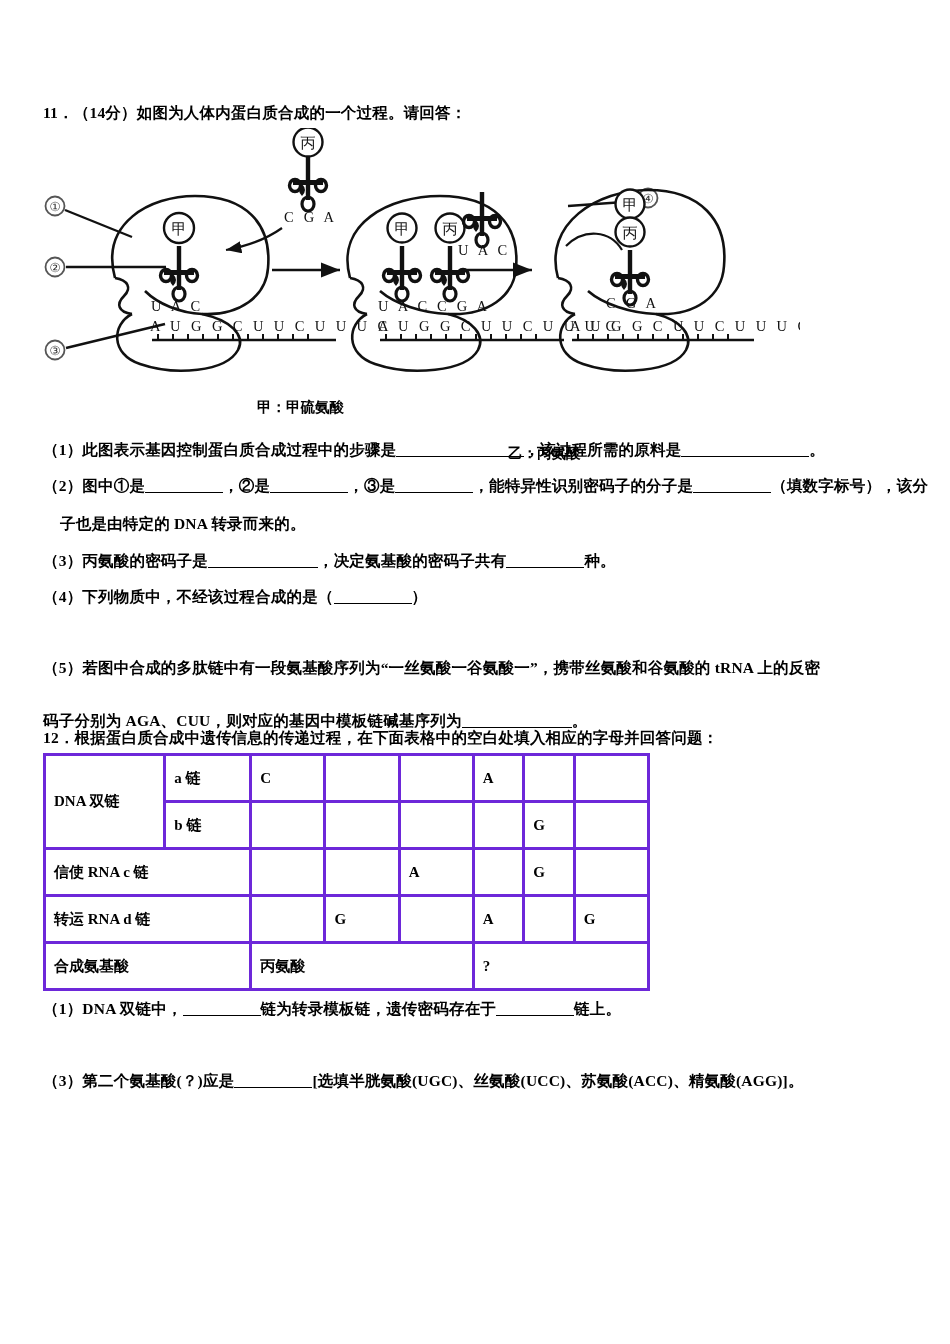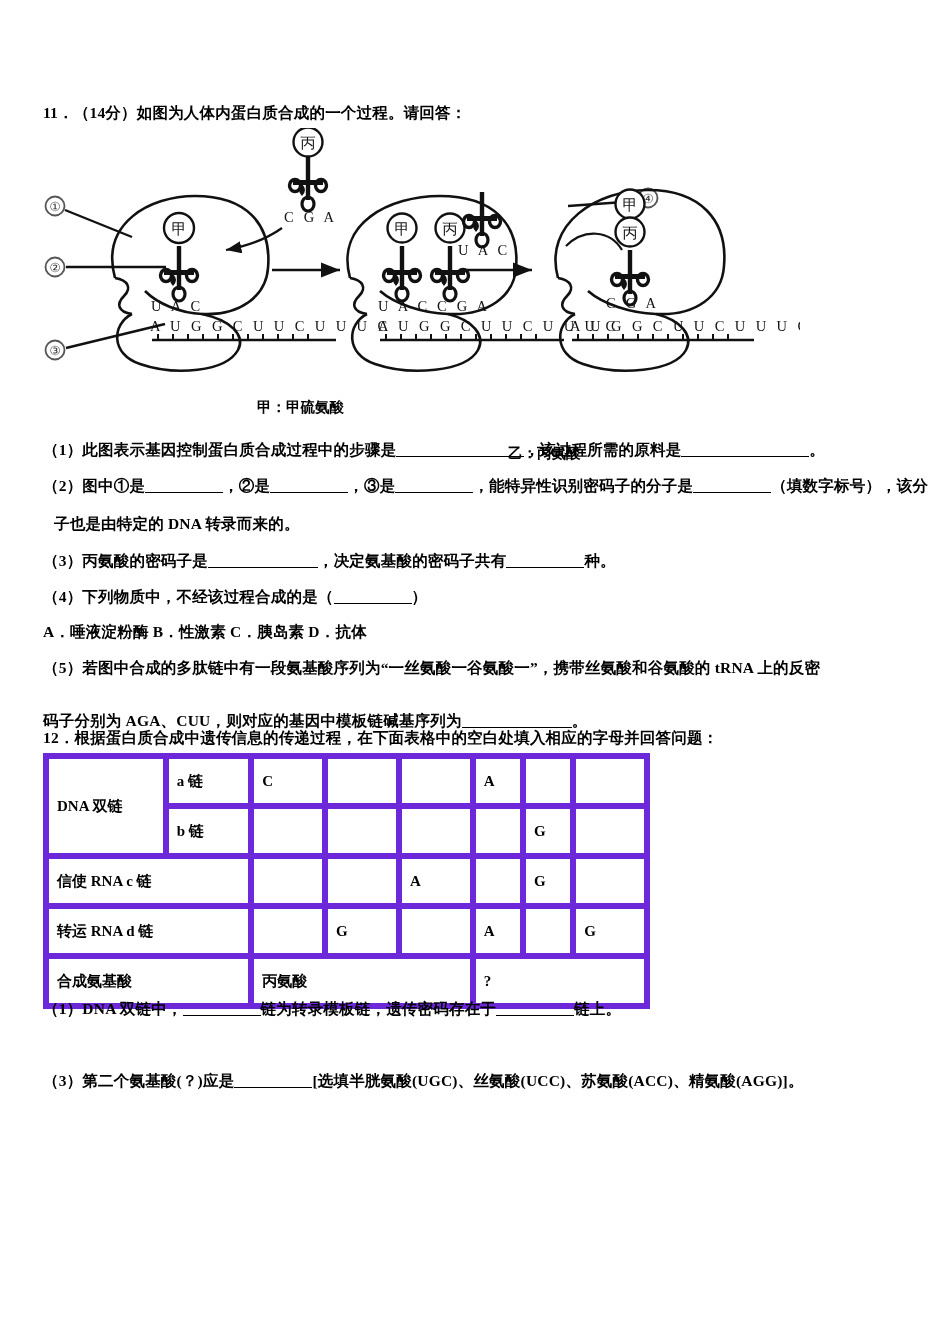--- a/index.html
+++ b/index.html
@@ -57,21 +57,21 @@
     position: absolute;
     left: 43px;
     top: 753px;
     width: 607px;
     border-collapse: collapse;
     table-layout: fixed;
     font-size: 15px;
     font-weight: 700;
   }
   #genetic-table td {
-    border: 6px solid #6d28d9;
+    border: 3px solid #6d28d9;
     height: 38px;
     padding: 3px 8px;
     vertical-align: middle;
     font-family: "Liberation Serif", serif;
   }
   #genetic-table td.hdr { font-weight: 700; }
   #genetic-table td.base { text-align: left; }
   .c-rowlabel { width: 112px; }
   .c-strand   { width: 80px; }
   .c-b        { width: 69px; }
@@ -266,31 +266,30 @@
   <div class="cap" style="left:508px; top:398px;margin-top:46px;">乙：丙氨酸</div>
 
   <div class="qline" style="left:43px; top:438px;">
     <span>（1）</span><span>此图表示基因控制蛋白质合成过程中的步骤是</span><span class="blank-xl"></span><span>，该过程所需的原料是</span><span class="blank-xl"></span><span>。</span>
   </div>
 
   <div class="qline" style="left:43px; top:474px;text-align:center;">
     <span>（2）</span><span>图中①是</span><span class="blank-m"></span><span>，②是</span><span class="blank-m"></span><span>，③是</span><span class="blank-m"></span><span>，能特异性识别密码子的分子是</span><span class="blank-m"></span><span>（填数字标号），该分</span>
   </div>
 
-  <div class="qline" style="left:54px; top:512px;">子也是由特定的 DNA 转录而来的。</div>
+  <div class="qline" style="left:60px; top:512px;">子也是由特定的 DNA 转录而来的。</div>
 
   <div class="qline" style="left:43px; top:549px;text-align:right;">
     <span>（3）</span><span>丙氨酸的密码子是</span><span class="blank-l"></span><span>，决定氨基酸的密码子共有</span><span class="blank-m"></span><span>种。</span>
   </div>
 
   <div class="qline" style="left:43px; top:585px;">
     <span>（4）</span><span>下列物质中，不经该过程合成的是（</span><span class="blank-m"></span><span>）</span>
   </div>
 
-  <div class="qline" style="left:43px; top:620px;">A．唾液淀粉酶   B．性激素   C．胰岛素   D．抗体</div>
 
   <div class="qline" style="left:43px; top:656px;">
     <span>（5）</span><span>若图中合成的多肽链中有一段氨基酸序列为“一丝氨酸一谷氨酸一”，携带丝氨酸和谷氨酸的 tRNA 上的反密</span>
   </div>
 
   <div class="qline" style="left:43px; top:692px;margin-top:17px;">
     <span>码子分别为 AGA、CUU，则对应的基因中模板链碱基序列为</span><span class="blank-l"></span><span>。</span>
   </div>
 
   <div class="qline" style="left:43px; top:726px;">

